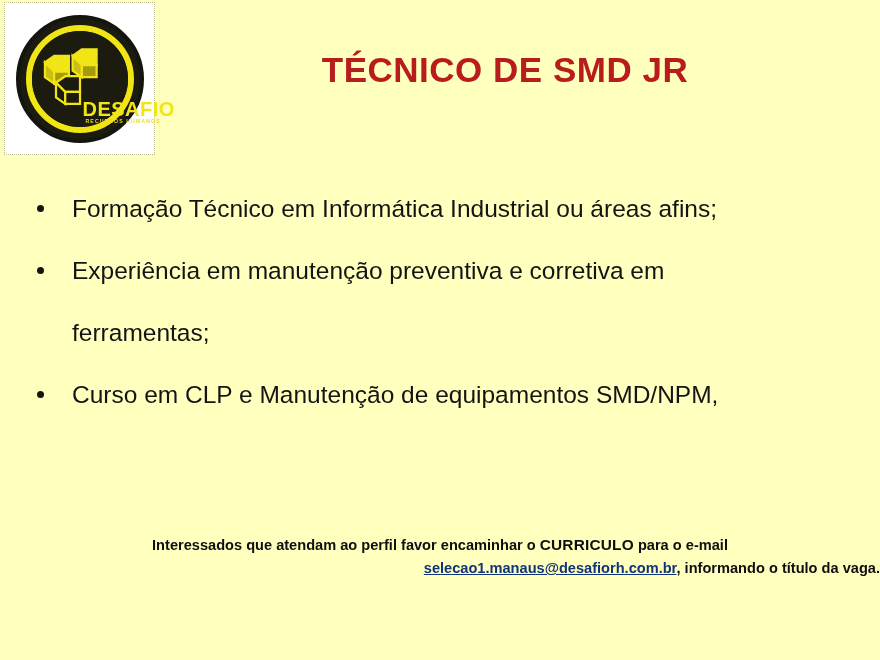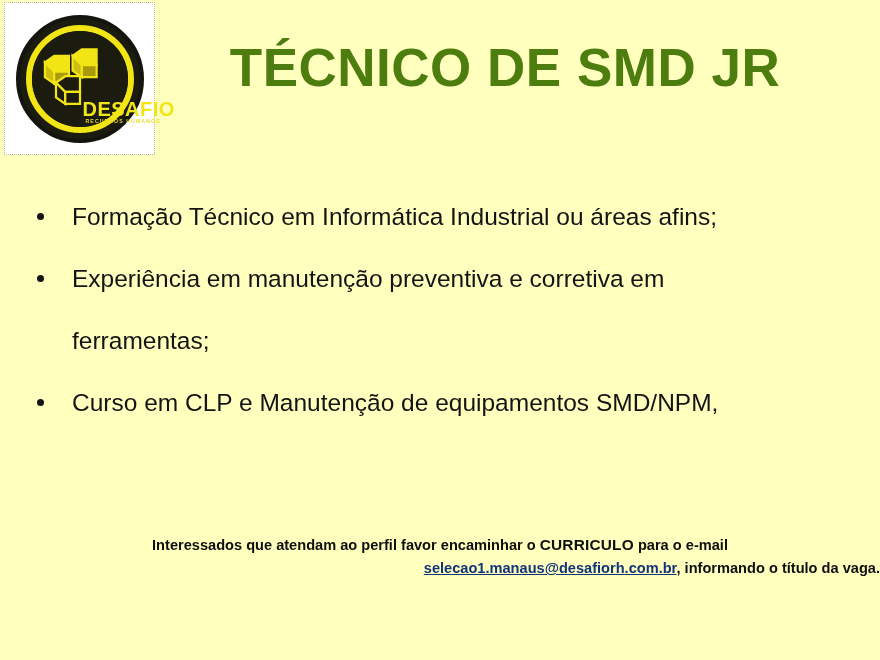--- a/index.html
+++ b/index.html
@@ -90,37 +90,37 @@
     letter-spacing: 1.1px;
     color: #e8dc2a;
     line-height: 1;
     white-space: nowrap;
   }
 
   
   #slide-title {
     position: absolute;
     left: 175px;
-    top: 40px;
+    top: 52px;
     width: 660px;
     text-align: center;
     font-family: "Liberation Sans", sans-serif;
     font-weight: bold;
-    font-size: 53px;
+    font-size: 35px;
     letter-spacing: 0.5px;
-    color: #4d7c0f;
+    color: #b91c1c;
     line-height: 1.05;
     white-space: nowrap;
   }
 
   
   #body-list {
     position: absolute;
     left: 26px;
-    top: 186px;
+    top: 178px;
     width: 840px;
   }
   .bullet-row {
     position: relative;
     padding-left: 46px;
     font-family: "Liberation Sans", sans-serif;
     font-size: 24.5px;
     color: #141414;
     line-height: 62px;
   }

